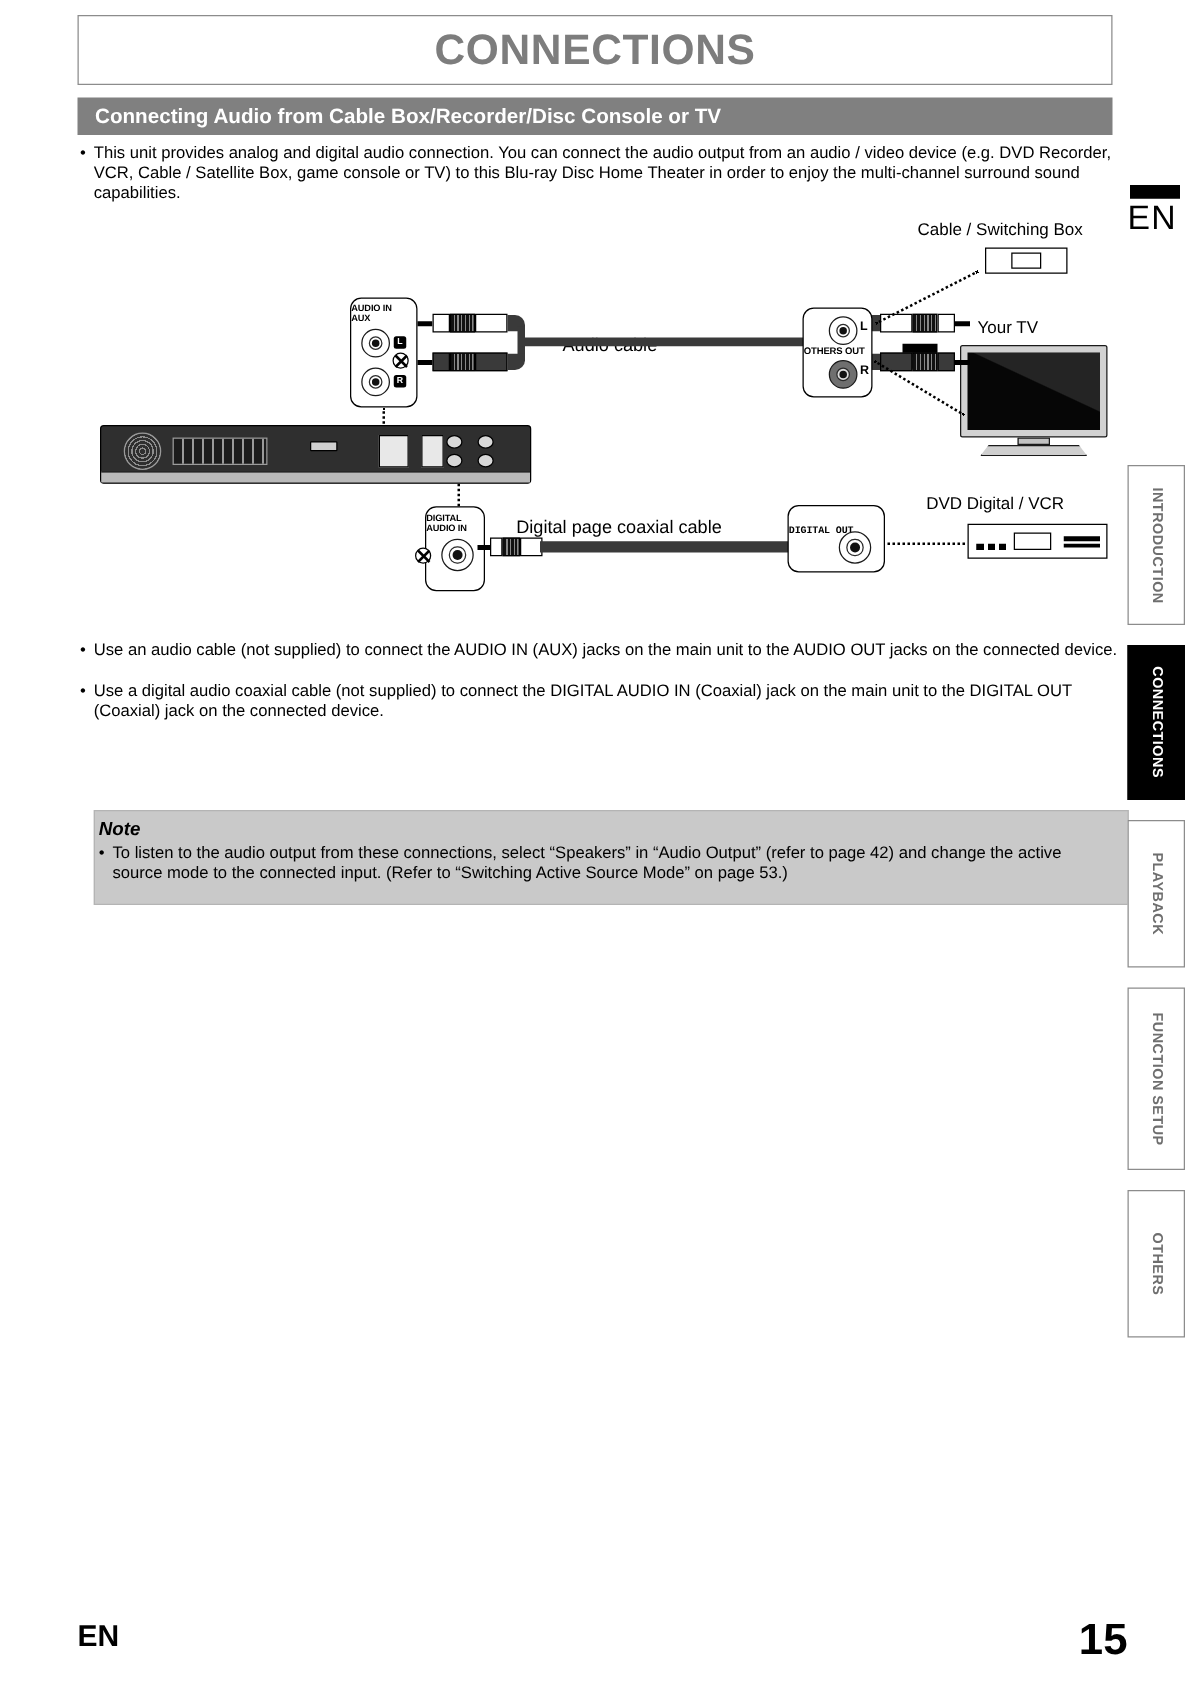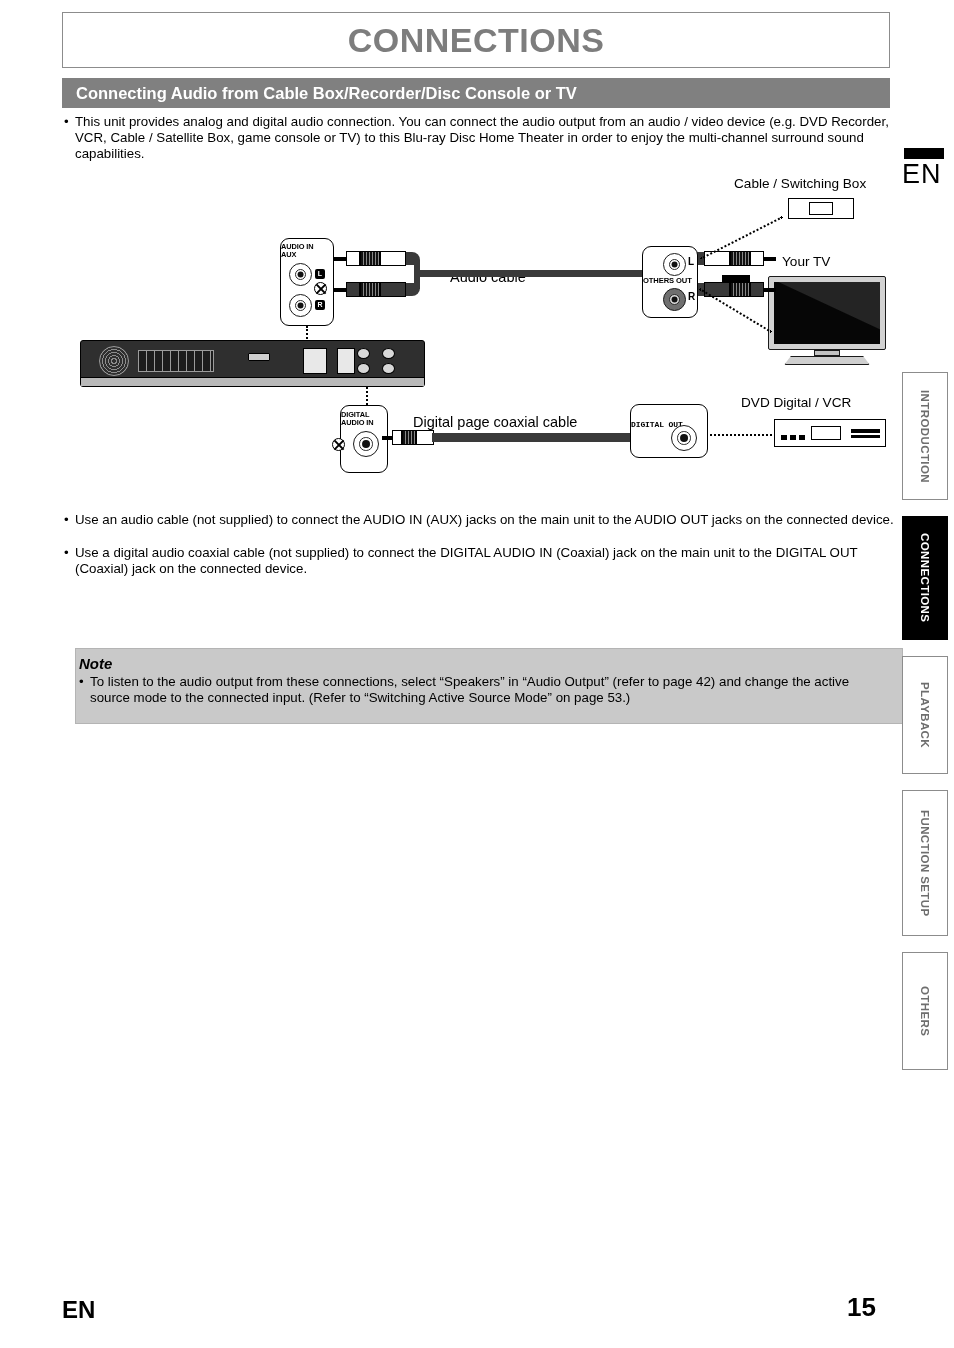--- a/index.html
+++ b/index.html
@@ -66,21 +66,21 @@
   .note-box .hd{
     font-size:15px; font-weight:bold; font-style:italic;
     display:block; line-height:20px;
   }
   .note-box .row{ position:relative; font-size:13.3px; line-height:16.4px; }
   .note-box .row .bullet{ position:absolute; left:0; top:0; }
   .note-box .row .body{ display:block; padding-left:11px; }
 
   
   .foot-en{ position:absolute; left:62px; top:1296px; font-size:24px; font-weight:bold; }
-  .foot-pg{ position:absolute; right:78px; top:1292px; font-size:26px; font-weight:bold; }
+  .foot-pg{ position:absolute; right:52px; top:1292px; font-size:35px; font-weight:bold; }
 
   
   .en-badge{ position:absolute; right:6px; top:148px; width:48px; }
   .en-badge .bar{ width:40px; height:11px; background:#000; margin-left:4px; }
   .en-badge .lbl{ font-size:27px; line-height:30px; letter-spacing:1px; padding-left:2px; }
 
   .tab{
     position:absolute; right:6px; width:46px;
     border:1px solid #8c8c8c; background:#fff;
     display:flex; align-items:center; justify-content:center;

